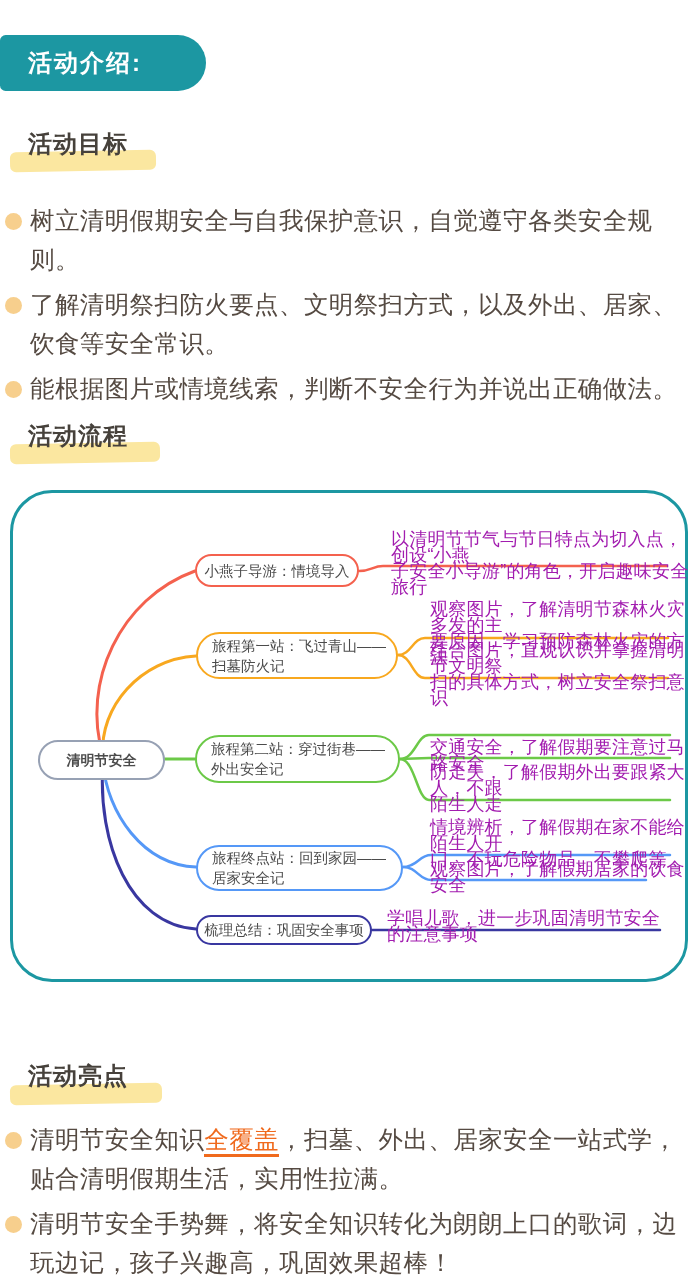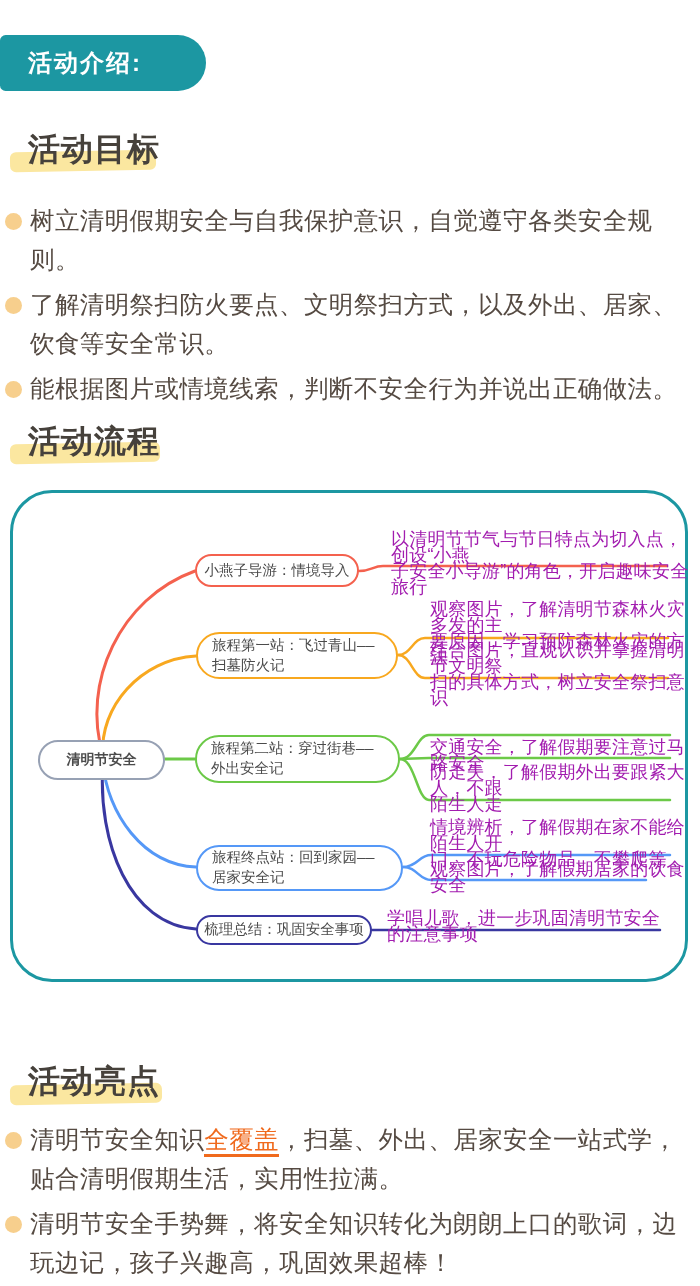--- a/index.html
+++ b/index.html
@@ -15,21 +15,21 @@
   
   .badge {
     position:absolute; left:0; top:35px; height:56px; min-width:206px;
     background:#1C97A2; border-radius:6px 30px 30px 6px;
     display:flex; align-items:center; padding:0 34px 0 28px;
     color:#ffffff; font-size:24px; font-weight:bold; letter-spacing:2px;
   }
 
   
   .sec-title {
-    position:absolute; left:28px; font-size:32px; font-weight:bold;
+    position:absolute; left:28px; font-size:24px; font-weight:bold;
     color:#46413B; letter-spacing:1px; z-index:2;
   }
   .hl-bar {
     position:absolute; left:10px; height:20px; background:#FBE7A0;
     border-radius:6px; transform:rotate(-1deg); z-index:1;
   }
 
   
   .blist { position:absolute; left:5px; width:692px; list-style:none; z-index:2; }
   .blist li {
@@ -46,21 +46,21 @@
 
   
   .mindmap {
     position:absolute; left:10px; top:490px; width:678px; height:492px;
     border:3px solid #1C97A2; border-radius:42px; background:#ffffff;
   }
   .mindmap svg { position:absolute; left:0; top:0; z-index:1; }
   .mnode {
     position:absolute; z-index:2; background:#ffffff;
     border:2px solid #999; display:flex; align-items:center;
-    font-size:14.5px; line-height:20px; color:#4B4B4B; letter-spacing:0;font-family:Liberation Mono, monospace;
+    font-size:14.5px; line-height:20px; color:#4B4B4B; letter-spacing:0;
   }
   .mnode.center {
     left:25px; top:247px; width:127px; height:40px; border-radius:21px;
     border-color:#97A1B4; justify-content:center; font-size:14px; font-weight:bold;
   }
   .leaf {
     position:absolute; z-index:2; font-size:18px; line-height:16px;
     color:#a21caf; letter-spacing:0.2px;
   }
 </style>

